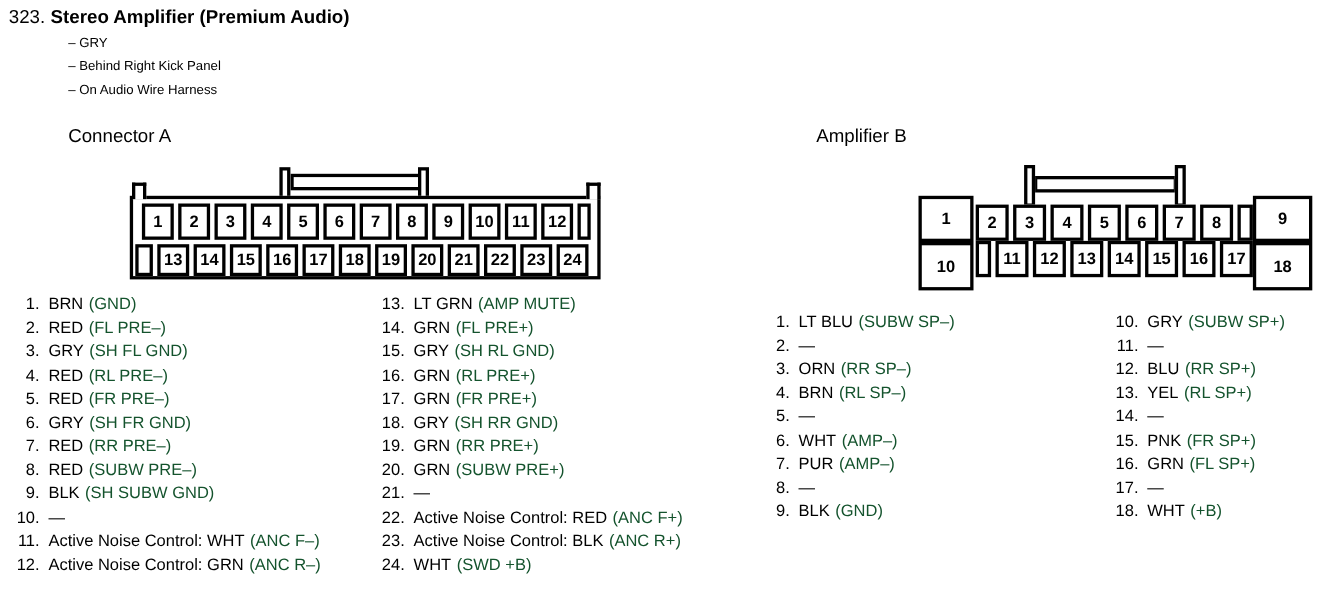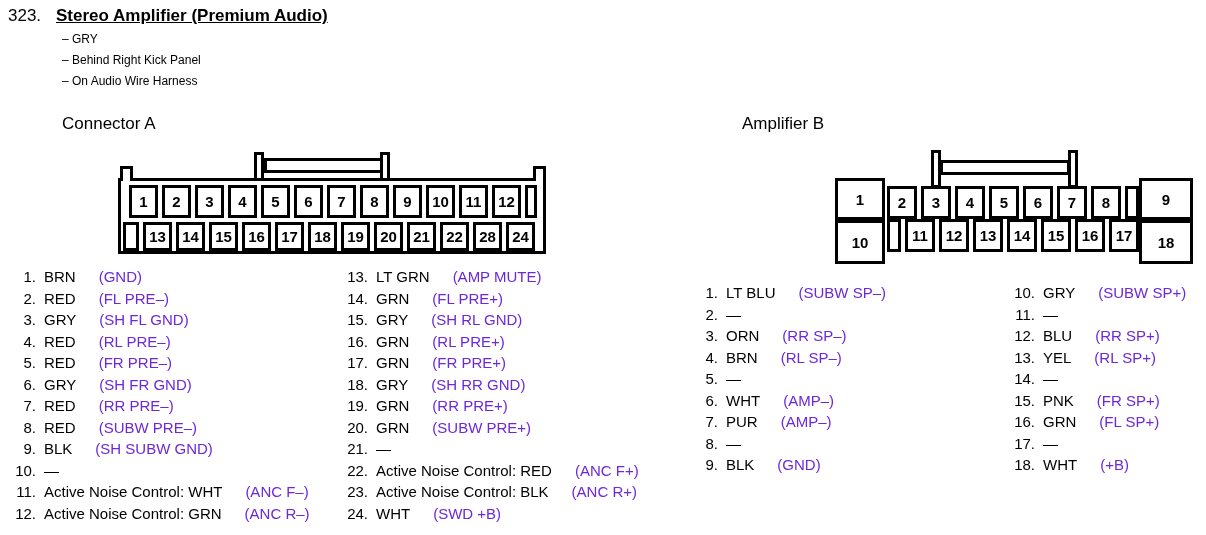--- a/index.html
+++ b/index.html
@@ -1,20 +1,20 @@
 <!DOCTYPE html>
 <html><head>
 <meta charset="utf-8">
 <style>
   html,body{margin:0;padding:0;background:#ffffff;}
   .page{position:relative;width:1206px;height:535px;background:#ffffff;
         font-family:"Liberation Sans",sans-serif;color:#000;overflow:hidden;}
   .abs{position:absolute;}
   .hdr-num{left:8px;top:6px;font-size:17px;font-weight:normal;}
-  .hdr-title{left:56px;top:6px;font-size:17px;font-weight:bold;text-decoration:underline;}
+  .hdr-title{left:46px;top:6px;font-size:17px;font-weight:bold;}
   .detail{left:62px;font-size:12px;}
   .d0{top:32px}.d1{top:53px}.d2{top:74px}
   .conn-label{top:114px;font-size:17px;font-weight:normal;}
   .lblA{left:62px}.lblB{left:742px}
 
   
   .conn{position:absolute;}
   .connA{left:118px;top:150px;width:430px;height:106px;}
   .connB{left:835px;top:148px;width:358px;height:118px;}
   .outline{position:absolute;box-sizing:border-box;border:3px solid #000;background:#fff;}
@@ -50,21 +50,21 @@
   .listA1{left:0;top:266px;}
   .listA2{left:330px;top:266px;}
   .listB1{left:688px;top:282px;}
   .listB2{left:1000px;top:282px;}
   .pin{display:flex;height:21.5px;align-items:center;font-size:15px;white-space:pre;}
   .pnum{text-align:right;margin-right:8px;flex:none;}
   .listA1 .pnum{width:36px;}
   .listA2 .pnum{width:38px;}
   .listB1 .pnum{width:30px;}
   .listB2 .pnum{width:35px;}
-  .sig{color:#6d28d9;margin-left:23px;}
+  .sig{color:#14532d;margin-left:5px;}
 </style>
 </head>
 <body>
 
 <div class="page">
 
   <div class="abs hdr-num">323.</div>
   <div class="abs hdr-title">Stereo Amplifier (Premium Audio)</div>
   <div class="abs detail d0">– GRY</div>
   <div class="abs detail d1">– Behind Right Kick Panel</div>
@@ -100,21 +100,21 @@
       <div class="cell">13</div>
       <div class="cell">14</div>
       <div class="cell">15</div>
       <div class="cell">16</div>
       <div class="cell">17</div>
       <div class="cell">18</div>
       <div class="cell">19</div>
       <div class="cell">20</div>
       <div class="cell">21</div>
       <div class="cell">22</div>
-      <div class="cell">28</div>
+      <div class="cell">23</div>
       <div class="cell">24</div>
     </div>
   </div>
 
   <div class="conn connB">
     <div class="outline barB"></div>
     <div class="outline postB1"></div>
     <div class="outline postB2"></div>
     <div class="outline box1 bigbox">1</div>
     <div class="outline box10 bigbox">10</div>

